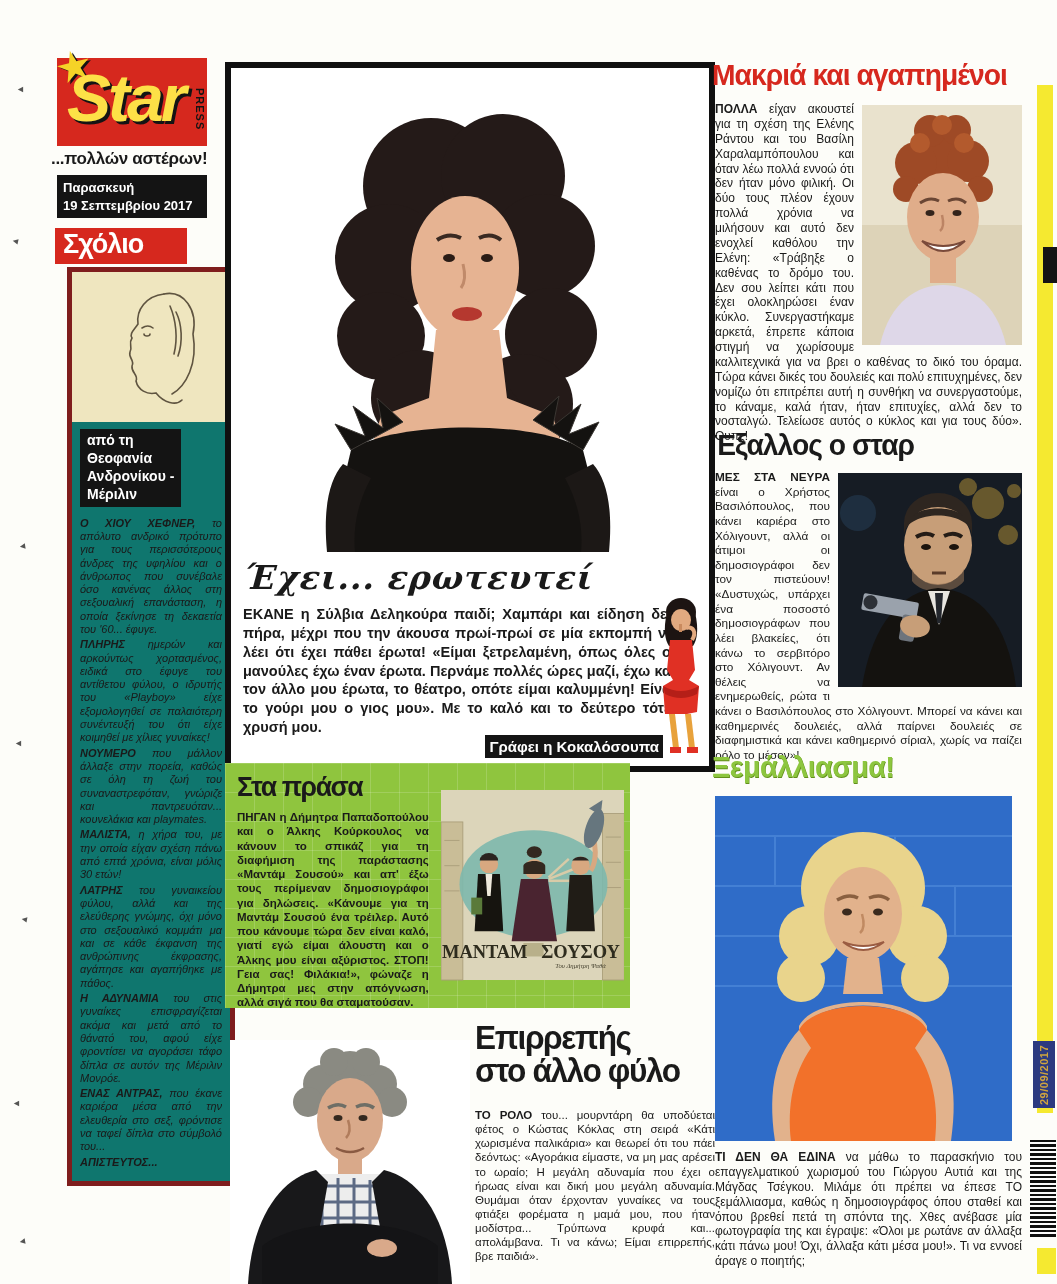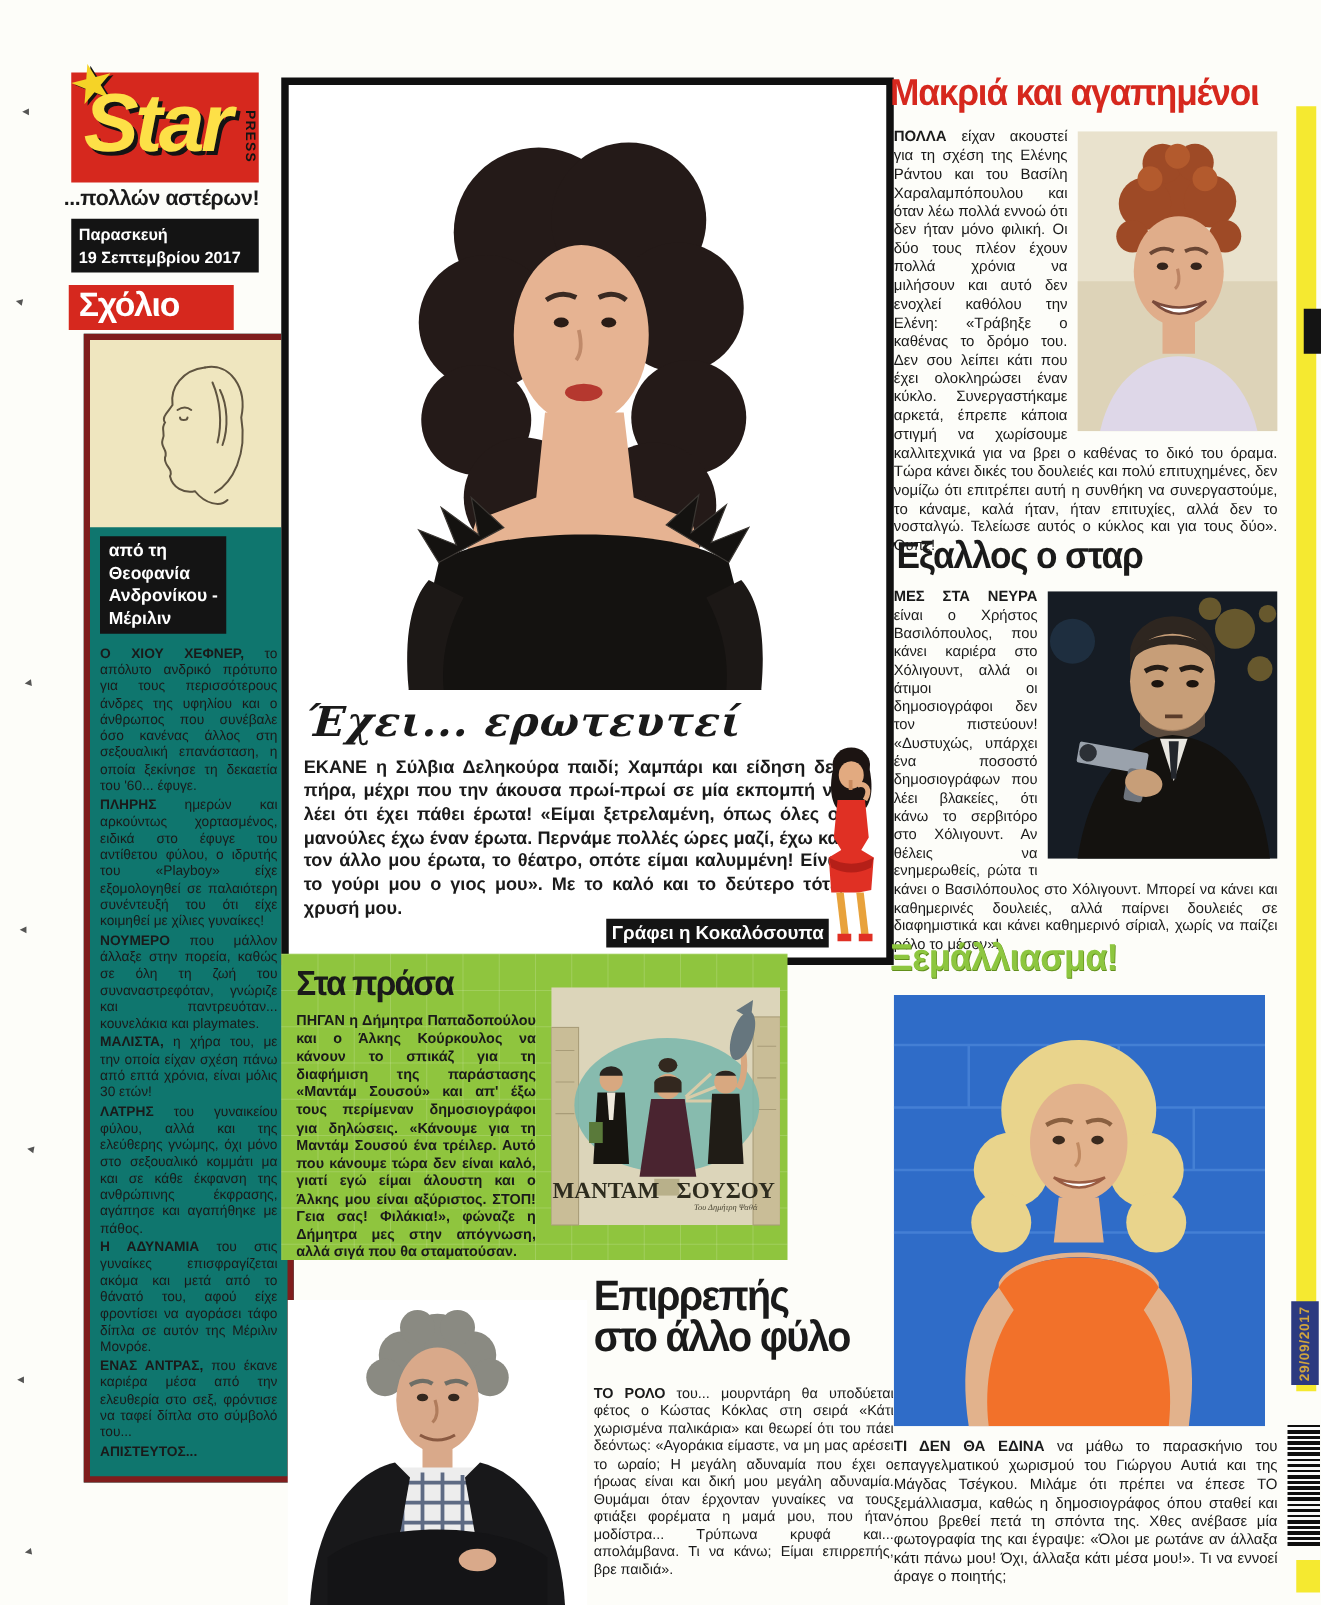--- a/index.html
+++ b/index.html
@@ -23,21 +23,21 @@
   #datebox{left:57px;top:175px;width:138px;background:#141414;color:#fff;
     font-weight:bold;font-size:13px;line-height:1.35;padding:4px 6px;}
 
   
   #scholio-header{left:55px;top:228px;width:116px;background:#d6281e;color:#fff;
     font-weight:bold;font-size:27px;padding:1px 8px 4px;letter-spacing:-1px;}
   #scholio-box{left:55px;top:267px;width:158px;border:5px solid #7f1d1d;background:#0f766e;padding-bottom:10px;margin-left:12px;}
   #scholio-byline{margin:7px 8px 4px;background:#141414;color:#fff;font-weight:bold;
     font-size:14px;line-height:1.28;padding:3px 7px;display:inline-block;}
   .scholio-text{margin:6px 8px 0;font-size:11px;line-height:1.21;text-align:justify;}
-  .scholio-text p{margin:0 0 2px;}
+  .scholio-text p{margin:0 0 2px;font-style:italic;}
   .lead{font-weight:bold;}
 
   
   #main-frame{left:225px;top:62px;width:478px;height:698px;border:6px solid #101010;background:#fff;}
   #main-title{font-family:"DejaVu Serif",serif;font-style:italic;font-weight:bold;
     font-size:33px;margin:6px 0 8px 14px;transform:skewX(-4deg);letter-spacing:1px;}
   #main-body{margin:0 34px 0 12px;font-size:14.5px;font-weight:bold;line-height:1.3;text-align:justify;}
   #main-byline{position:absolute;right:46px;bottom:8px;background:#141414;color:#fff;
     font-weight:bold;font-size:15px;padding:3px 4px;}
   #mascot{left:655px;top:596px;z-index:6;}

